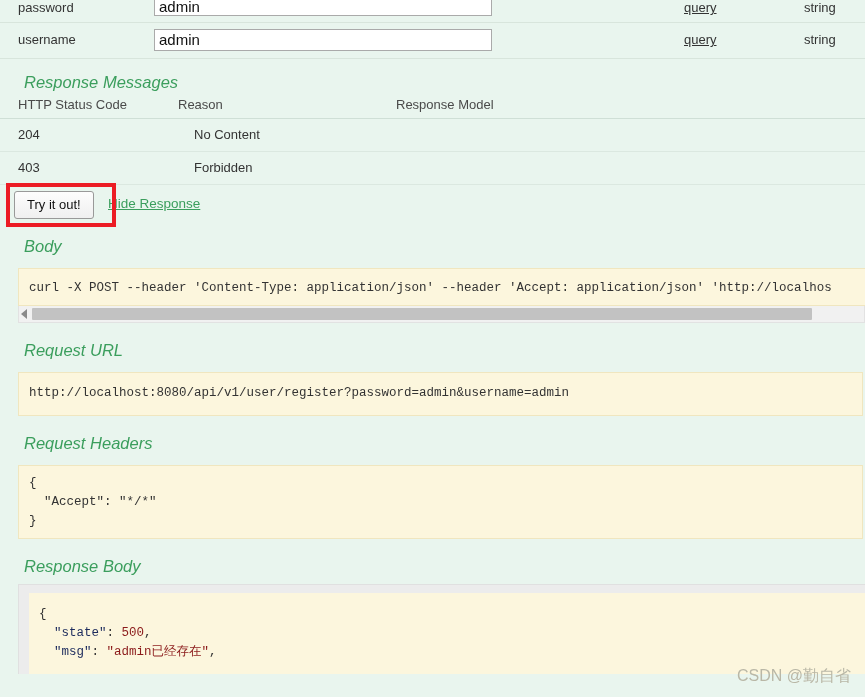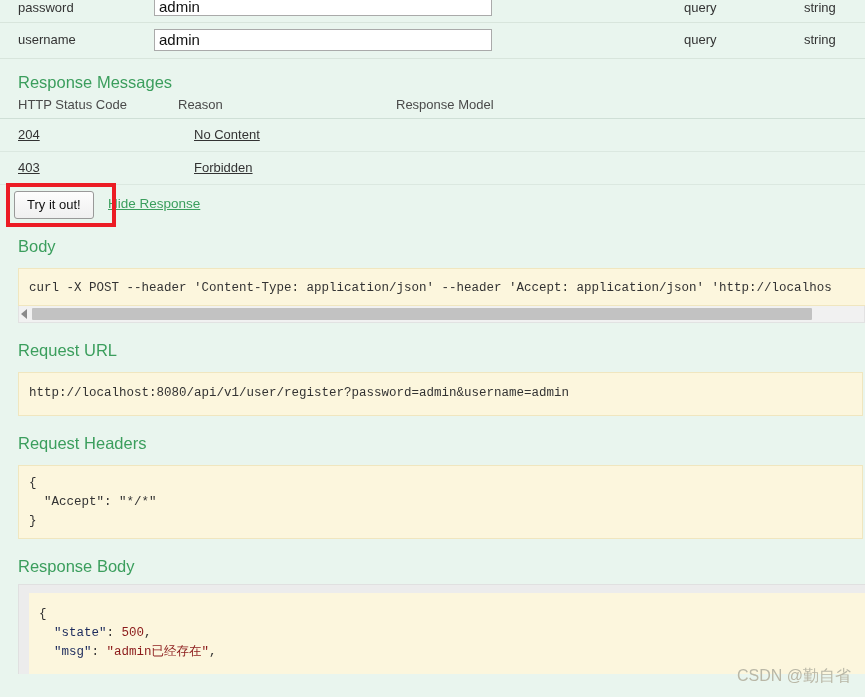--- a/index.html
+++ b/index.html
@@ -47,20 +47,21 @@
     font-size: 15px;
     color: #111;
     padding: 2px 4px;
     outline: none;
   }
   .param-in {
     width: 120px;
     text-align: left;
     color: #333;
     font-size: 13px;
+    text-decoration: underline;
   }
   .param-type {
     color: #333;
     font-size: 13px;
     white-space: nowrap;
     overflow: hidden;
   }
 
   
   .row-clipped td { padding-top: 0; padding-bottom: 6px; }
@@ -89,21 +90,20 @@
     font-size: 13px;
     color: #4a4a4a;
     padding: 3px 0 6px 0;
     border-bottom: 1px solid #cfdfd6;
   }
   .resp-msgs td {
     font-size: 13px;
     color: #333;
     padding: 8px 0 9px 16px;
     border-bottom: 1px solid #dbe8e0;
-    text-decoration: underline;
   }
   .col-code { width: 160px; padding-left: 18px !important; }
   .col-reason { width: 218px; }
   .col-model { }
 
   
   .tryout-row {
     position: relative;
     height: 44px;
     padding-left: 18px;
@@ -229,21 +229,21 @@
     color: #b9b7a6;
     font-size: 16px;
     font-family: "Liberation Sans", sans-serif;
     user-select: none;
   }
 
   .sp-8 { height: 8px; }
   .sp-12 { height: 12px; }
   .sp-14 { height: 14px; }
   .sp-18 { height: 18px; }
-  .pad-l { padding-left: 18px; }
+  .pad-l { padding-left: 24px; font-style: italic; }
 </style>
 </head>
 <body>
 
 <table class="params">
   <tbody>
       <tr class="row-clipped">
     <td class="param-name">password</td>
     <td class="param-input-cell">
       <input class="param-input" type="text" value="admin" style="">

